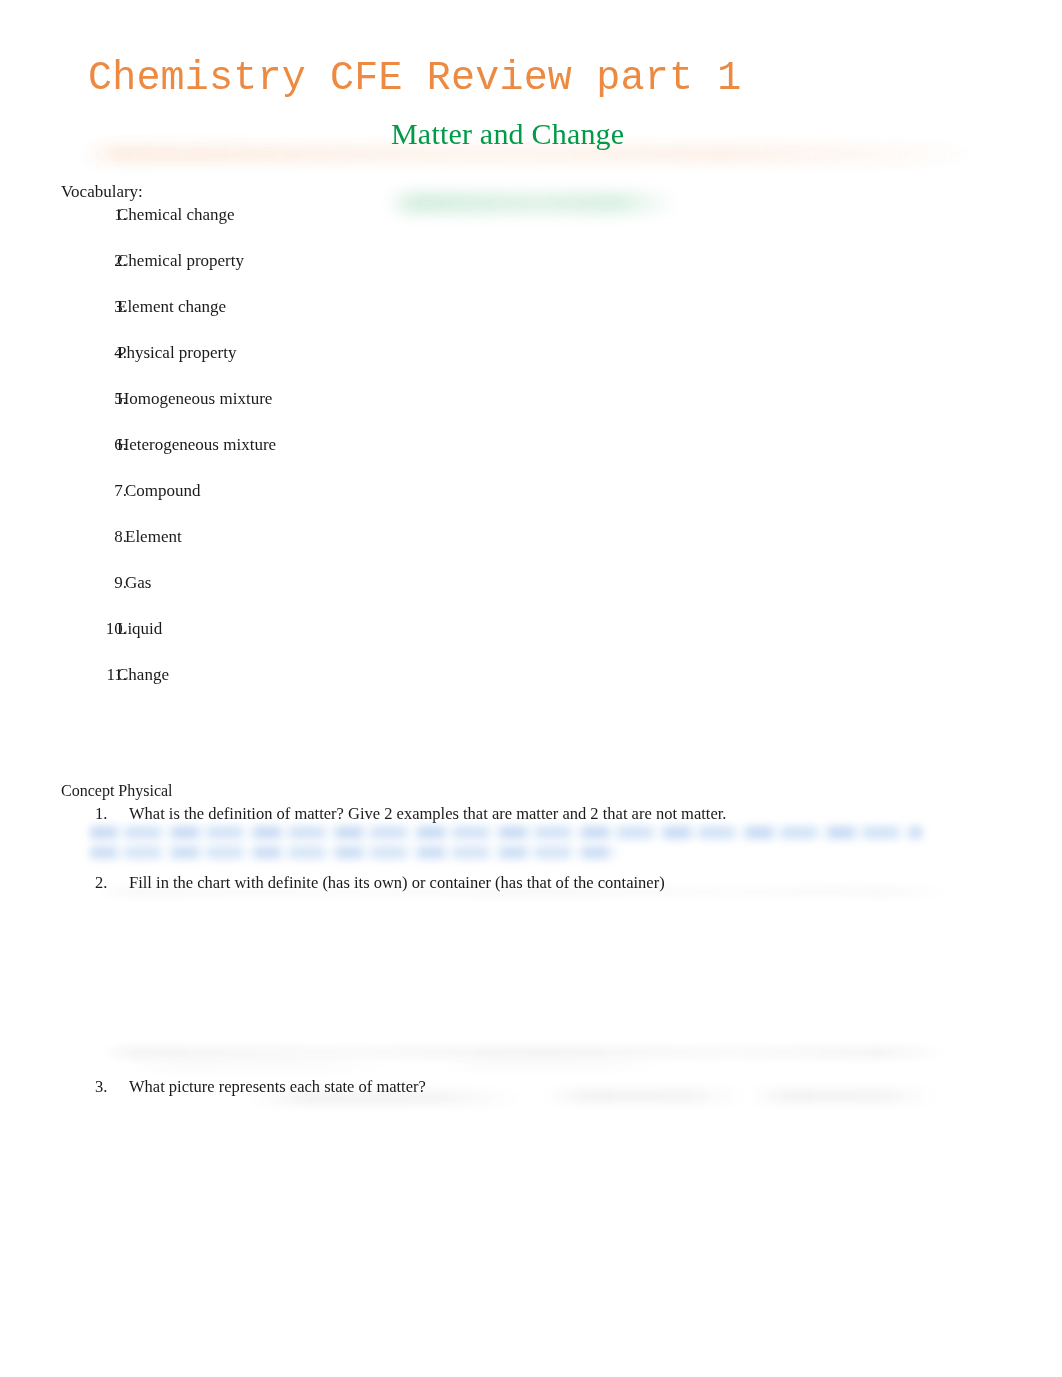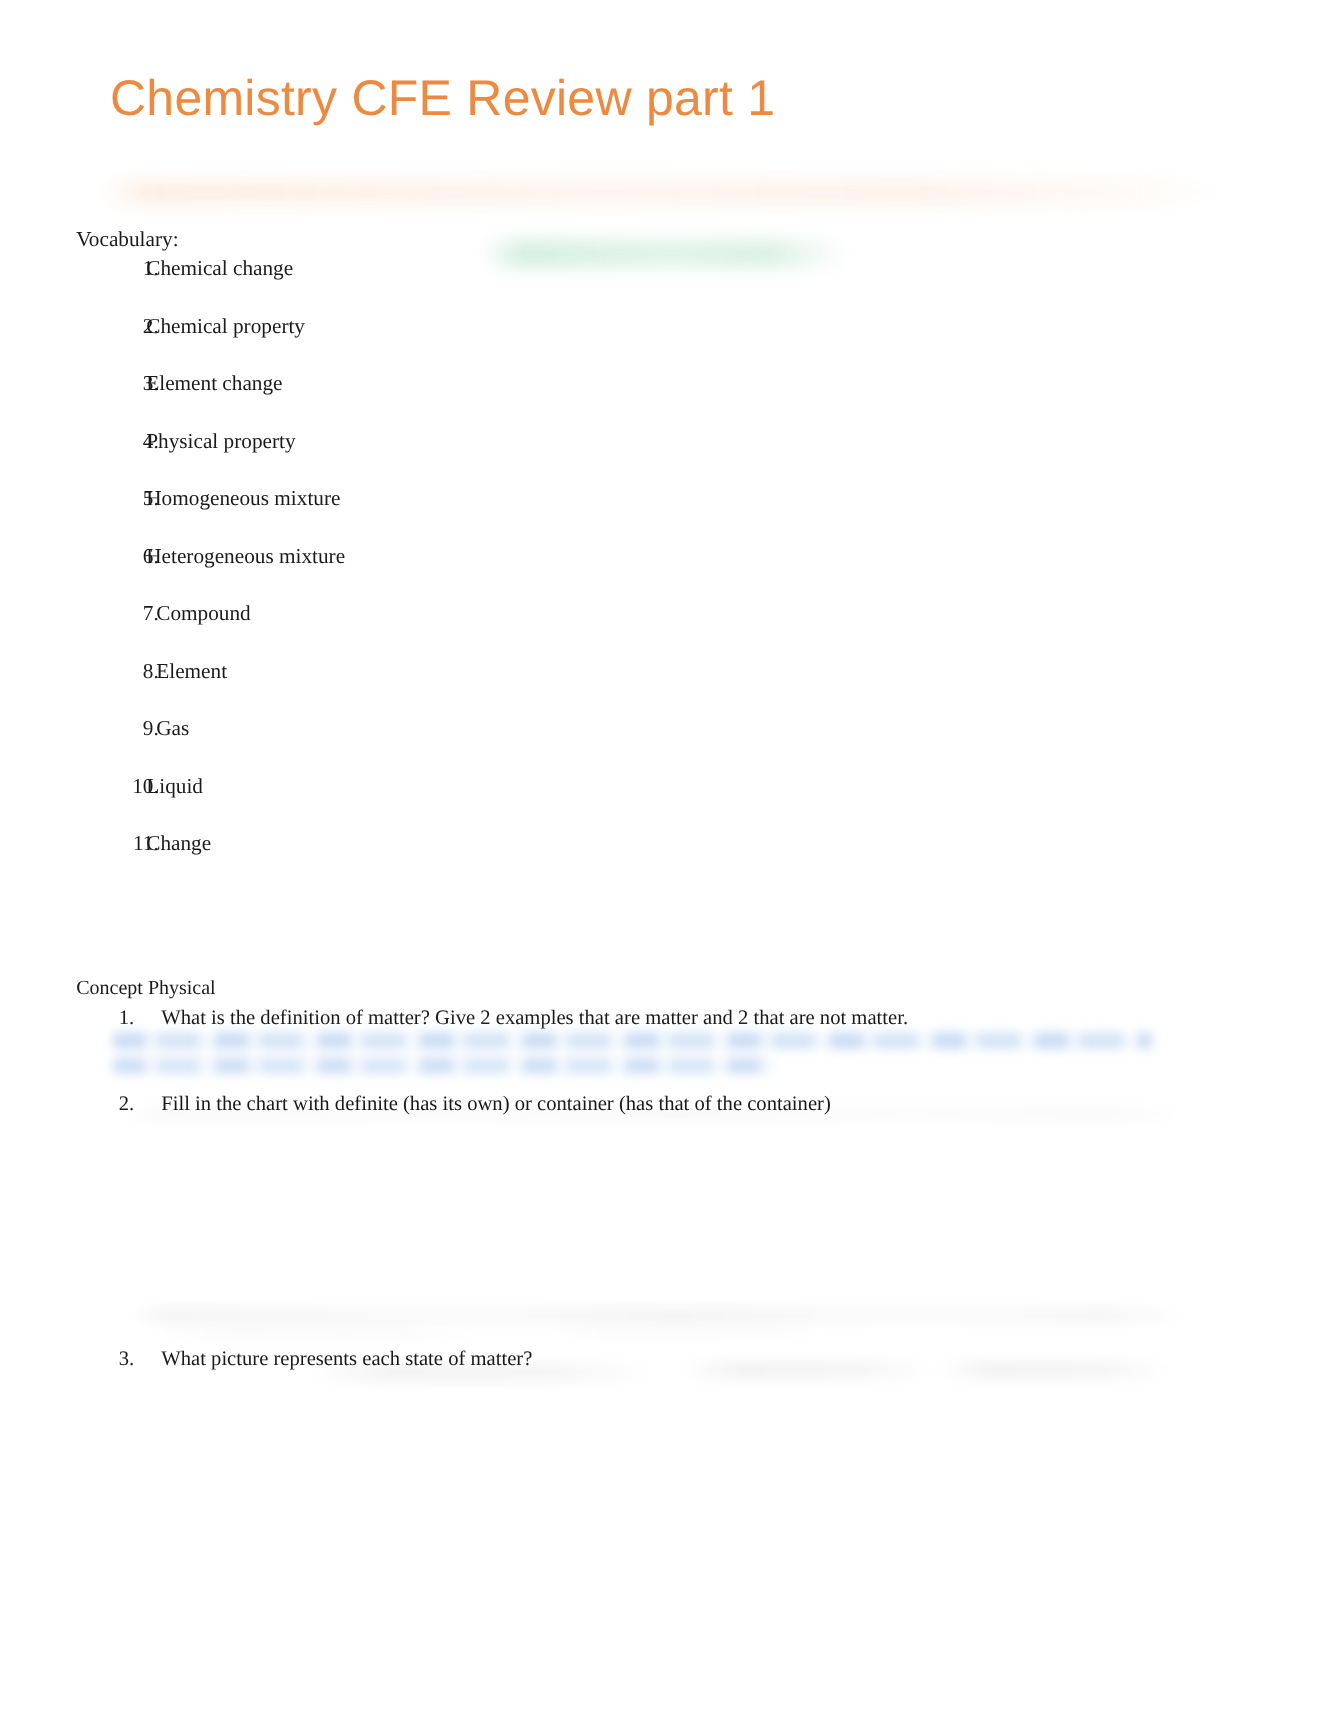--- a/index.html
+++ b/index.html
@@ -30,21 +30,21 @@
     left: 0;
     top: 52px;
     width: 1062px;
     height: 120px;
   }
 
   .doc-title {
     position: absolute;
     left: 88px;
     top: 0px;
-    font-family: Liberation Sans, sans-serif;
+    font-family: Liberation Mono, monospace;
     font-size: 40px;
     line-height: 54px;
     font-weight: 400;
     color: #ec8a42;
     letter-spacing: 0.2px;
     white-space: nowrap;
     text-align: center;
   }
 
   .doc-subtitle {
@@ -233,20 +233,21 @@
 </style>
 </head>
 <body>
 
 <div class="page">
 
   <div class="title-block">
     <div class="ghost ghost-title"></div>
     <div class="ghost ghost-subtitle"></div>
     <div class="doc-title">Chemistry CFE Review part 1</div>
+    <div class="doc-subtitle">Matter and Change</div>
   </div>
 
   <div class="vocab-heading">Vocabulary:</div>
 
   <ol class="vocab-list">
     <li>
       <span class="vocab-num">1.</span>
       <span class="vocab-label">Chemical  change</span>
     </li>
     <li>

